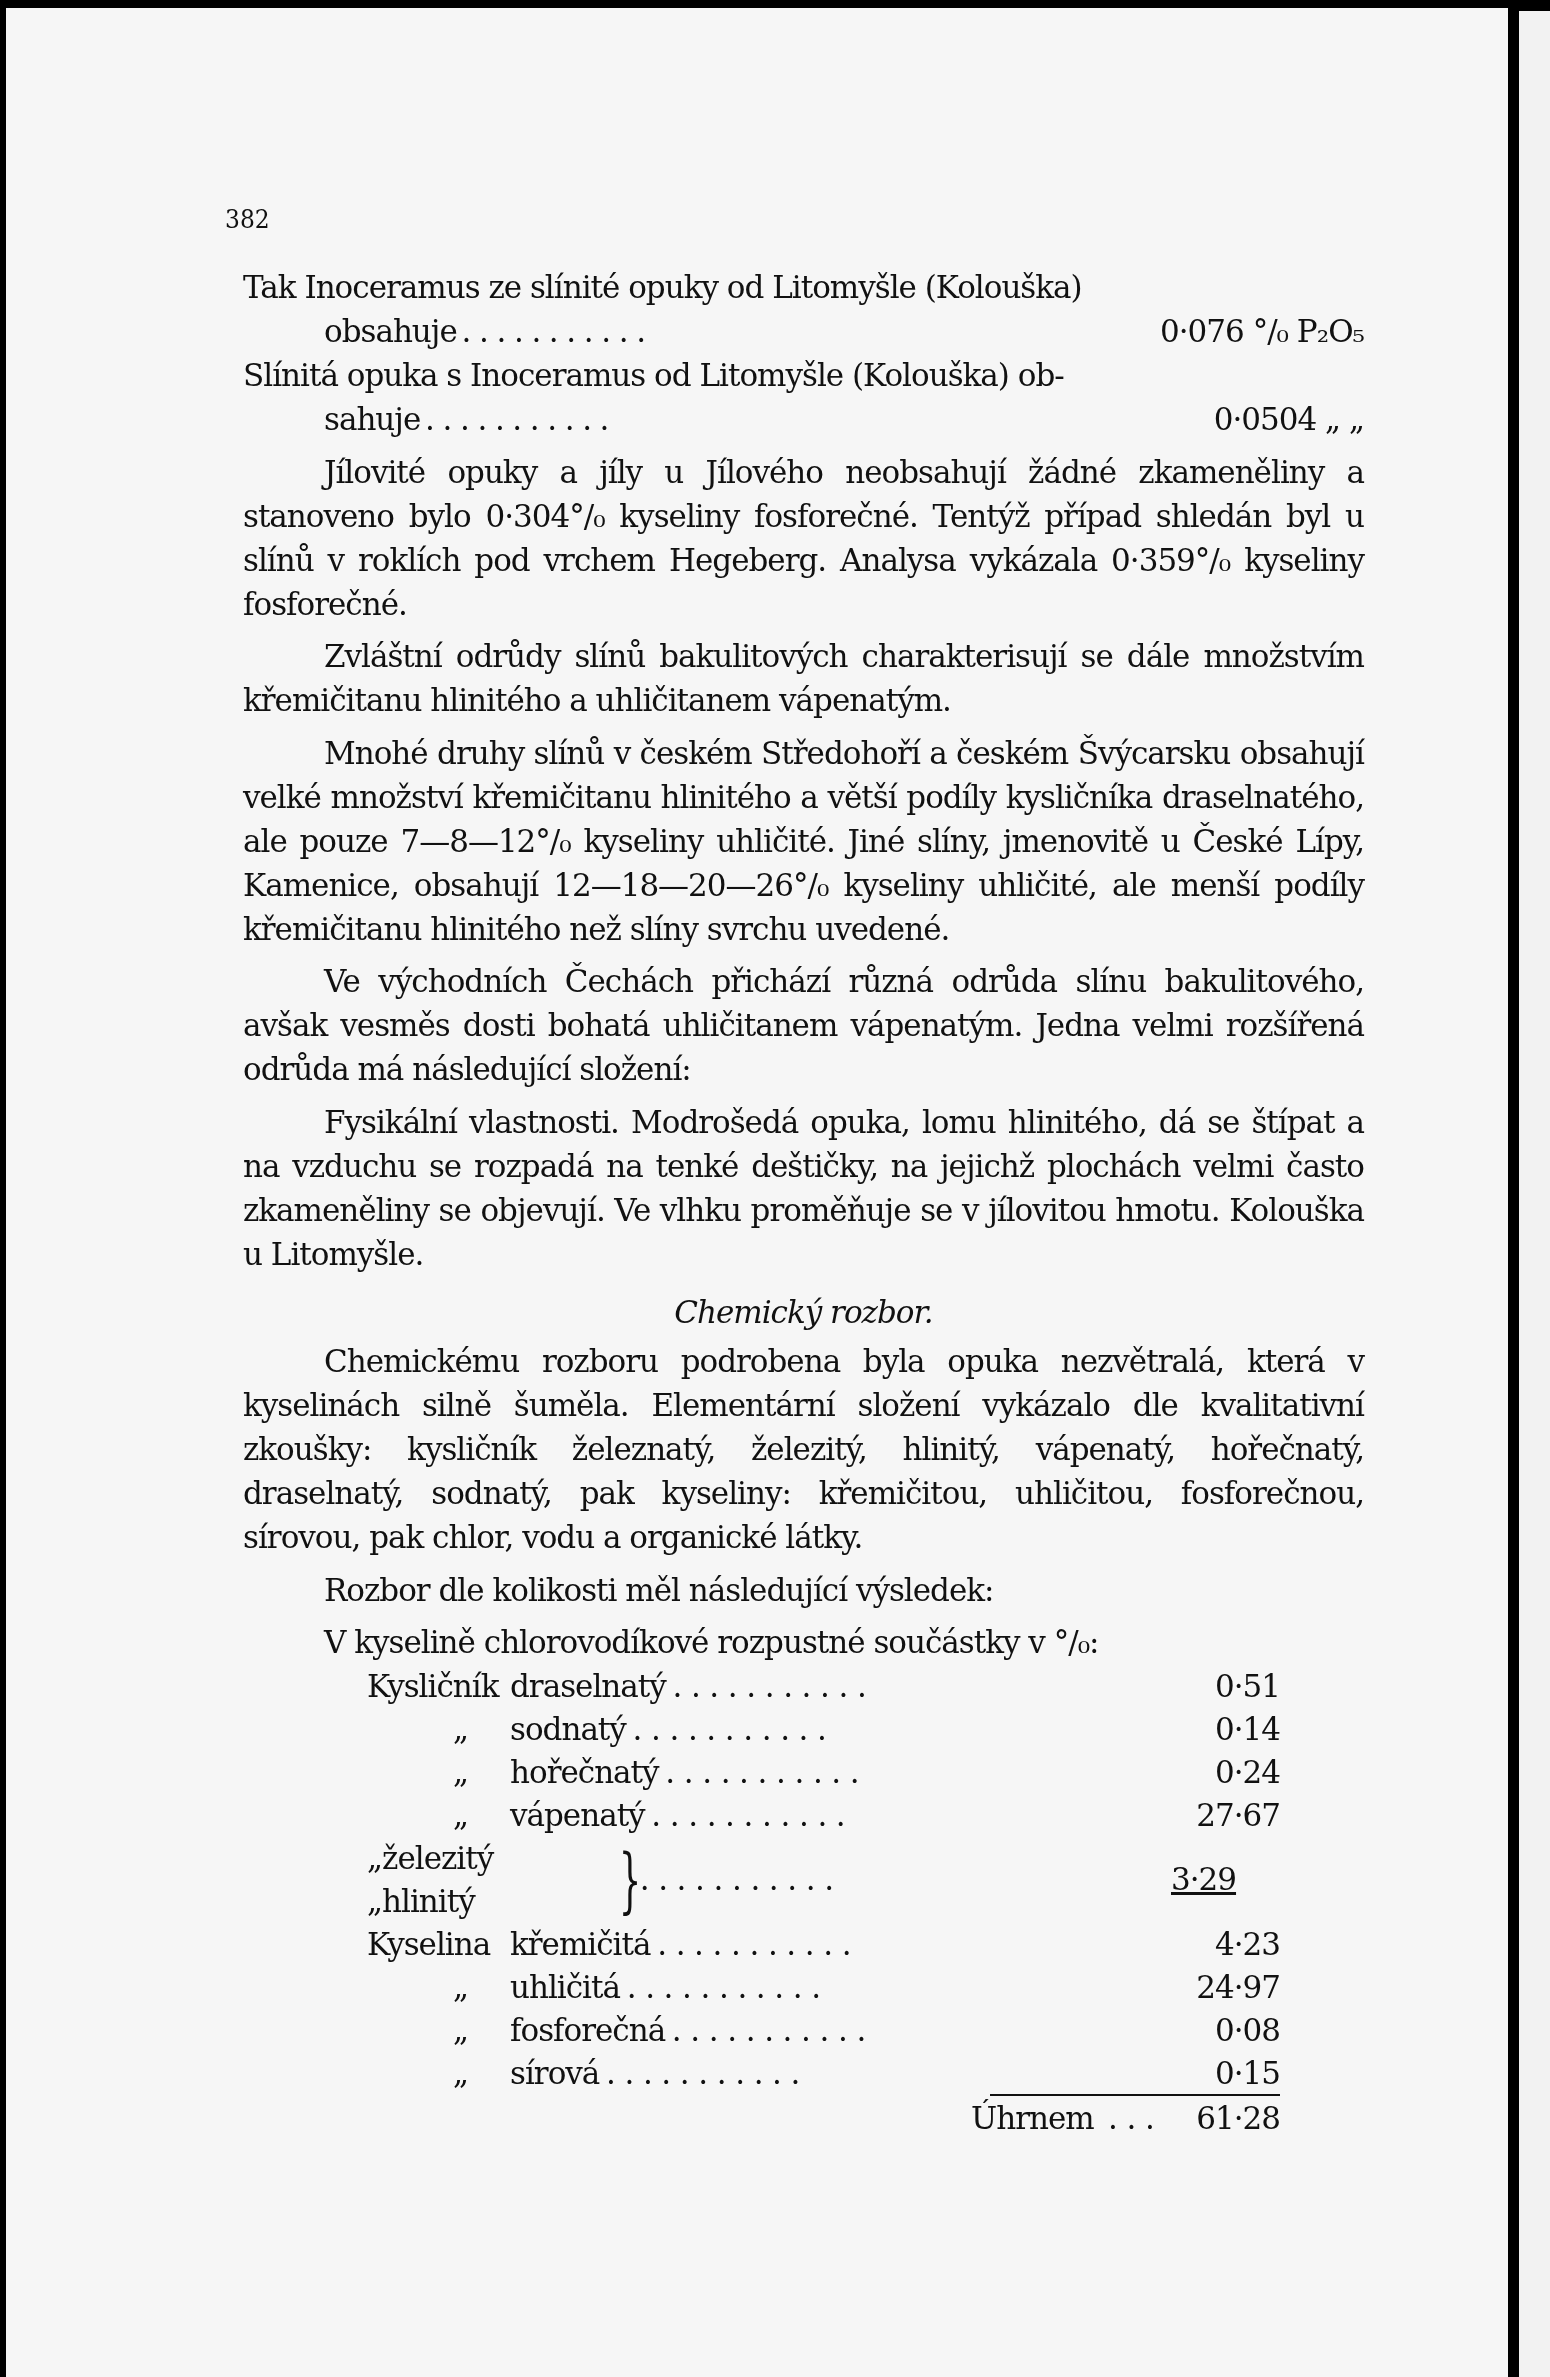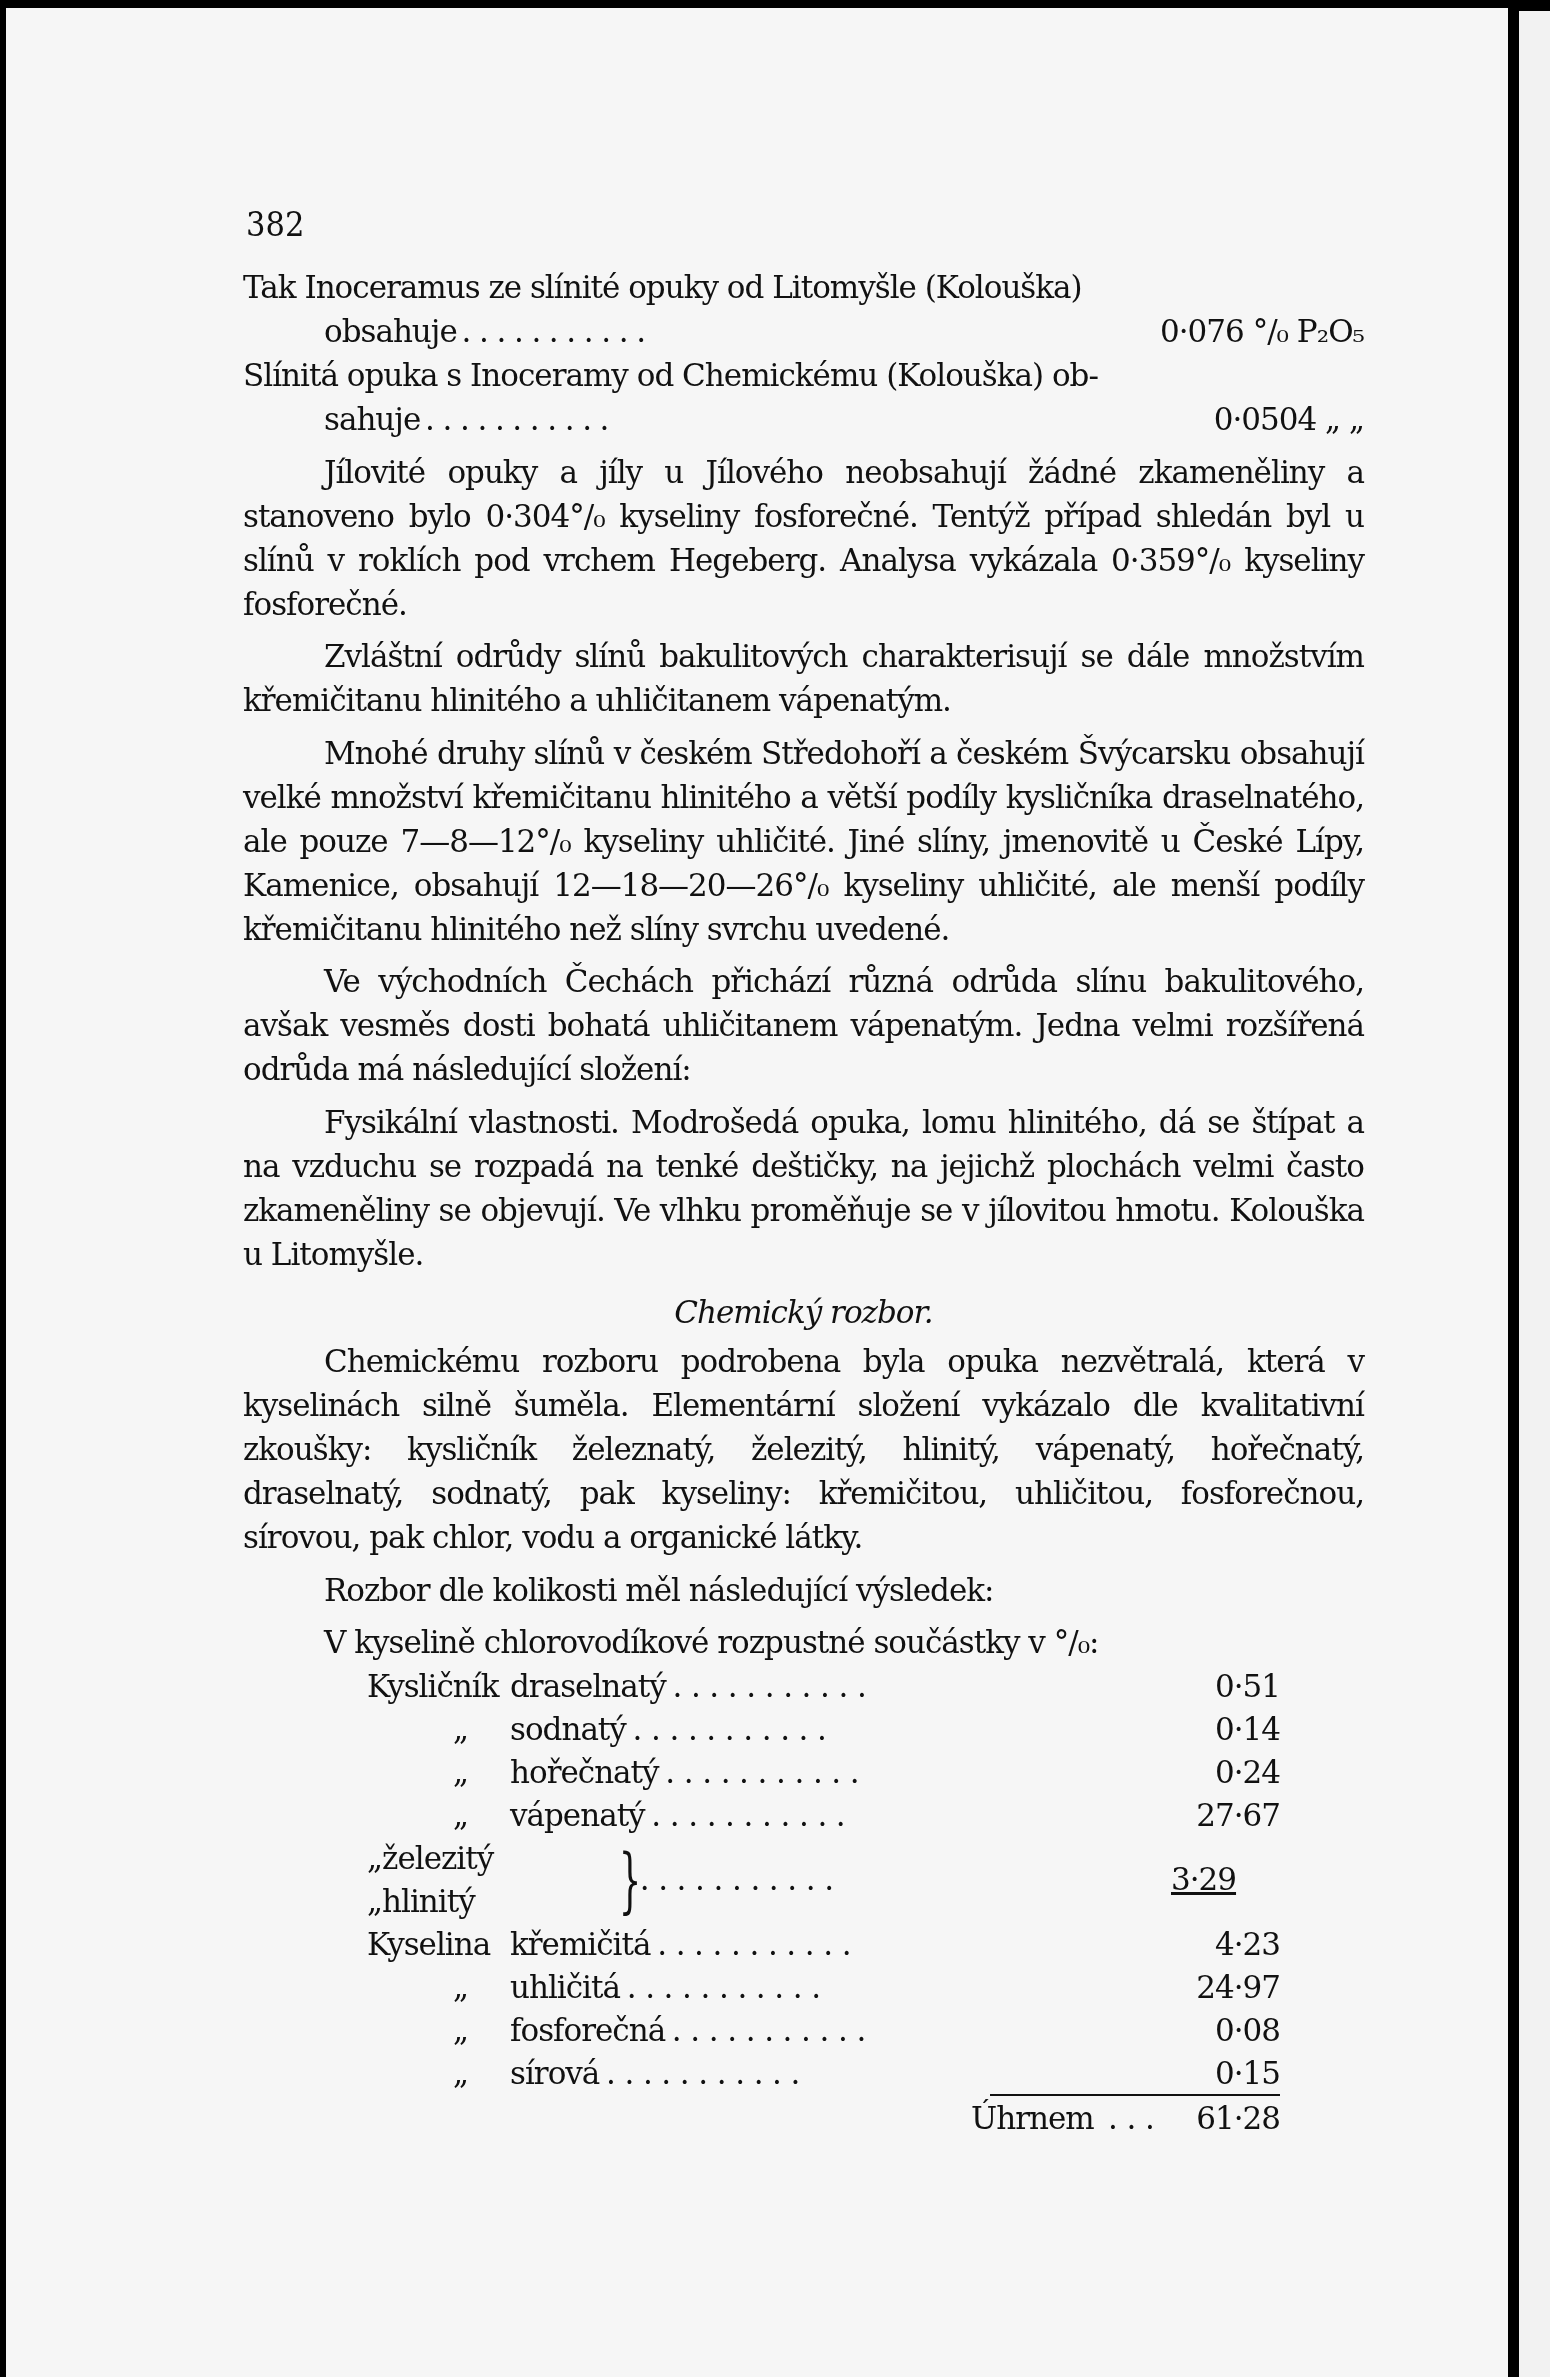--- a/index.html
+++ b/index.html
@@ -23,22 +23,22 @@
       left: 1508px; top: 0; width: 10.5px; height: 2493px;
       background: #000;
     }
     .right-sliver {
       position: absolute;
       left: 1519px; top: 11.4px; width: 31px; height: 2439px;
       background: #f2f2f2;
     }
     .pagenum {
       position: absolute;
-      left: 246px; top: 204px;
-      font-size: 34px;
+      left: 225px; top: 204px;
+      font-size: 26px;
       font-stretch: condensed;
     }
     .text {
       position: absolute;
       left: 243px; top: 265px;
       width: 1121px;
       font-size: 31px;
       line-height: 44px;
       letter-spacing: -1px;
       transform-origin: 0 0;
@@ -78,21 +78,21 @@
 <div class="pagenum">382</div>
 
 <div class="text">
 
   <p>Tak Inoceramus ze slínité opuky od Litomyšle (Kolouška)</p>
   <div class="lead-row hang">
     <span class="lbl">obsahuje</span>
     <span class="dots">...........</span>
     <span class="val">0·076 °/₀ P₂O₅</span>
   </div>
-  <p>Slínitá opuka s Inoceramy od Chemickému (Kolouška) ob-</p>
+  <p>Slínitá opuka s Inoceramus od Litomyšle (Kolouška) ob-</p>
   <div class="lead-row hang">
     <span class="lbl">sahuje</span>
     <span class="dots">...........</span>
     <span class="val">0·0504 „   „</span>
   </div>
 
   <p class="ind gap">Jílovité opuky a jíly u Jílového neobsahují žádné zkameněliny a stanoveno bylo 0·304°/₀ kyseliny fosforečné. Tentýž případ shledán byl u slínů v roklích pod vrchem Hegeberg. Analysa vykázala 0·359°/₀ kyseliny fosforečné.</p>
   <p class="ind gap">Zvláštní odrůdy slínů bakulitových charakterisují se dále množstvím křemičitanu hlinitého a uhličitanem vápenatým.</p>
   <p class="ind gap">Mnohé druhy slínů v českém Středohoří a českém Švýcarsku obsahují velké množství křemičitanu hlinitého a větší podíly kysličníka draselnatého, ale pouze 7—8—12°/₀ kyseliny uhličité. Jiné slíny, jmenovitě u České Lípy, Kamenice, obsahují 12—18—20—26°/₀ kyseliny uhličité, ale menší podíly křemičitanu hlinitého než slíny svrchu uvedené.</p>
   <p class="ind gap">Ve východních Čechách přichází různá odrůda slínu bakulitového, avšak vesměs dosti bohatá uhličitanem vápenatým. Jedna velmi rozšířená odrůda má následující složení:</p>

